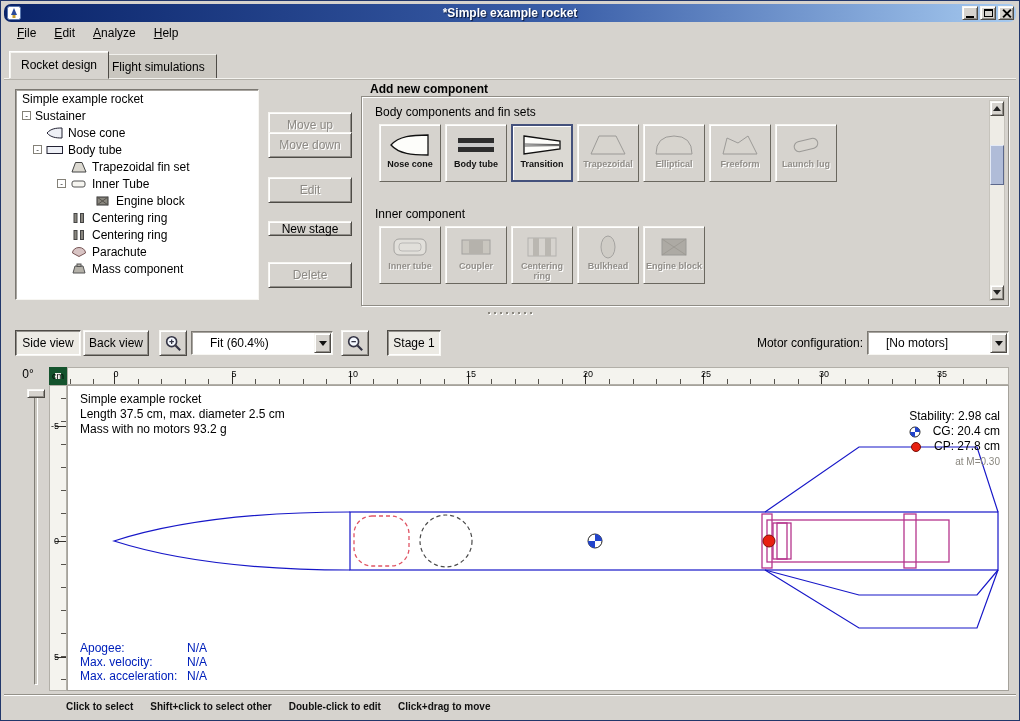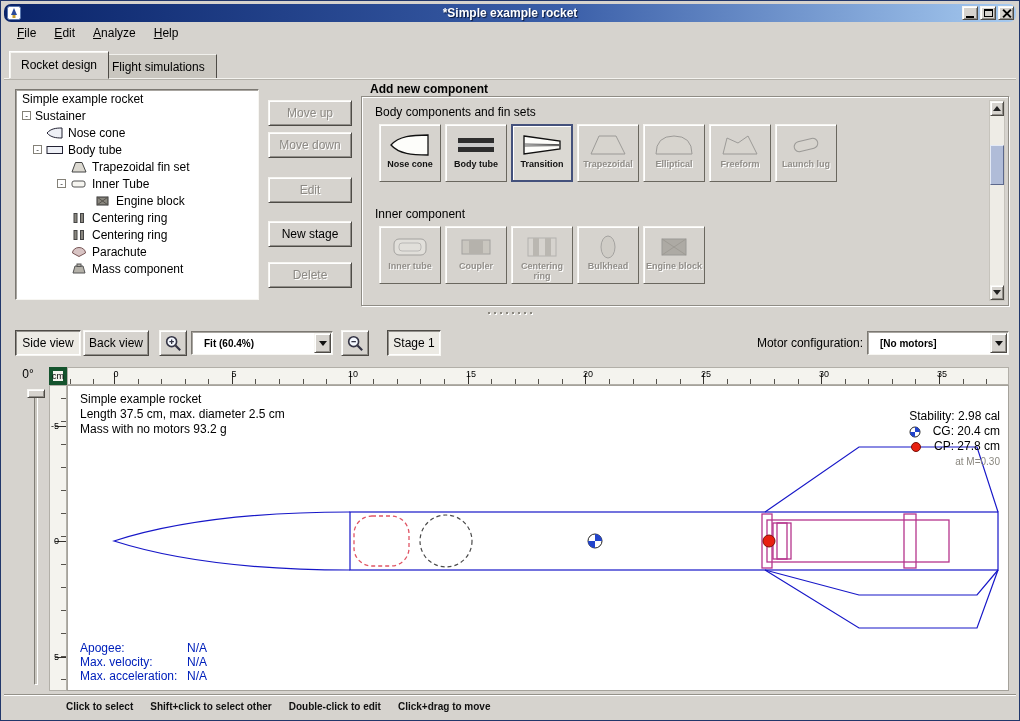--- a/index.html
+++ b/index.html
@@ -117,30 +117,30 @@
   .arr-dn { width:0; height:0; border-left:4px solid transparent; border-right:4px solid transparent; border-top:5px solid #222; }
   .sb-thumb { position:absolute; left:0; top:44px; width:14px; height:40px; background:#b0bcd8; border:1px solid; border-color:#e4eaf6 #5c688c #5c688c #e4eaf6; }
 
   
   .splitter { position:absolute; left:0; right:0; top:308px; height:8px; display:flex; align-items:center; justify-content:center; gap:4px; }
   .dot { width:2px; height:2px; background:#8a877f; box-shadow:1px 1px 0 #fff; }
 
   
   .toolbar-label { position:absolute; font-size:12px; display:flex; align-items:center; }
   .combo { position:absolute; height:24px; background:#fff; border:1px solid; border-color:#7b7872 #f7f6f2 #f7f6f2 #7b7872; box-shadow:inset 1px 1px 0 #a8a5a0; display:flex; align-items:center; }
-  .combo-text { flex:1; padding-left:12px; font-size:10px; white-space:nowrap; overflow:hidden;font-weight:bold; }
+  .combo-text { flex:1; padding-left:18px; font-size:12px; white-space:nowrap; overflow:hidden; }
   .combo-arrow { flex:none; width:17px; height:20px; margin-right:1px; display:flex; align-items:center; justify-content:center; }
   .tri-dn { width:0; height:0; border-left:4px solid transparent; border-right:4px solid transparent; border-top:5px solid #111; }
 
   
   .canvas-wrap { position:absolute; left:10px; top:364px; width:998px; height:327px; }
   .rot-label { position:absolute; left:2px; top:2px; width:30px; text-align:center; font-size:12px; }
   .rot-track { position:absolute; left:23px; top:28px; width:4px; height:292px; background:#c9c6bf; border:1px solid; border-color:#807d76 #fff #fff #807d76; }
   .rot-knob { position:absolute; left:16px; top:24px; width:18px; height:9px; }
-  .ruler-corner { position:absolute; left:38px; top:2px; width:18px; height:18px; background:#f4f3ee; border:4px solid #14532d; font-size:9px; display:flex; align-items:center; justify-content:center; }
+  .ruler-corner { position:absolute; left:38px; top:2px; width:18px; height:18px; background:#f4f3ee; border:6px solid #14532d; font-size:9px; display:flex; align-items:center; justify-content:center; }
   .h-ruler { position:absolute; left:56px; top:2px; width:942px; height:18px; background:#f4f3ee; border:1px solid #b2afa8; overflow:hidden; }
   .h-minor { position:absolute; left:0; right:0; bottom:0; height:5px; background:repeating-linear-gradient(90deg,#55524c 0 1px,transparent 1px 23.57px); background-position:46px 0; }
   .h-maj { position:absolute; bottom:0; width:1px; height:11px; background:#33302c; }
   .h-lab { position:absolute; top:1px; font-size:9px; transform:translateX(-50%); }
   .v-ruler { position:absolute; left:38px; top:20px; width:18px; height:306px; background:#f4f3ee; border:1px solid #b2afa8; overflow:hidden; }
   .v-minor { position:absolute; top:0; bottom:0; right:0; width:5px; background:repeating-linear-gradient(180deg,#55524c 0 1px,transparent 1px 23px); background-position:0 155px; }
   .v-maj { position:absolute; right:0; height:1px; width:11px; background:#33302c; }
   .v-lab { position:absolute; right:7px; font-size:9px; transform:translateY(-55%); }
   .canvas { position:absolute; left:56px; top:20px; width:942px; height:306px; background:#fff; border:1px solid #a5a29b; }
   .rocket-svg { position:absolute; left:0; top:0; }
@@ -280,30 +280,30 @@
         <svg width="18" height="12" viewBox="0 0 18 12">
           <path d="M5 3 H13 L15 10 H3 Z" fill="#b4b1a9" stroke="#555"></path>
           <rect x="7" y="1" width="4" height="2.5" fill="#b4b1a9" stroke="#555"></rect>
         </svg>
       </span>
     <span class="t-label">Mass component</span>
   </div>
 </div>
 
 <div class="actions">
-  <div class="btn raised disabled" style="left:0;top:4px;width:84px;height:26px">
+  <div class="btn raised disabled" style="left:0;top:16px;width:84px;height:26px">
       <span>Move up</span>
     </div>
   <div class="btn raised disabled" style="left:0;top:36px;width:84px;height:26px">
       <span>Move down</span>
     </div>
   <div class="btn raised disabled" style="left:0;top:81px;width:84px;height:26px">
       <span>Edit</span>
     </div>
-  <div class="btn raised" style="left:0;top:125px;width:84px;height:26px">
+  <div class="btn raised" style="left:0;top:125px;width:84px;height:15px">
       <span>New stage</span>
     </div>
   <div class="btn raised disabled" style="left:0;top:166px;width:84px;height:26px">
       <span>Delete</span>
     </div>
 </div>
 
 <div class="groupbox-title">Add new component</div>
 <div class="groupbox"></div>
 <div class="section-label" style="left:374px;top:104px">Body components and fin sets</div>

